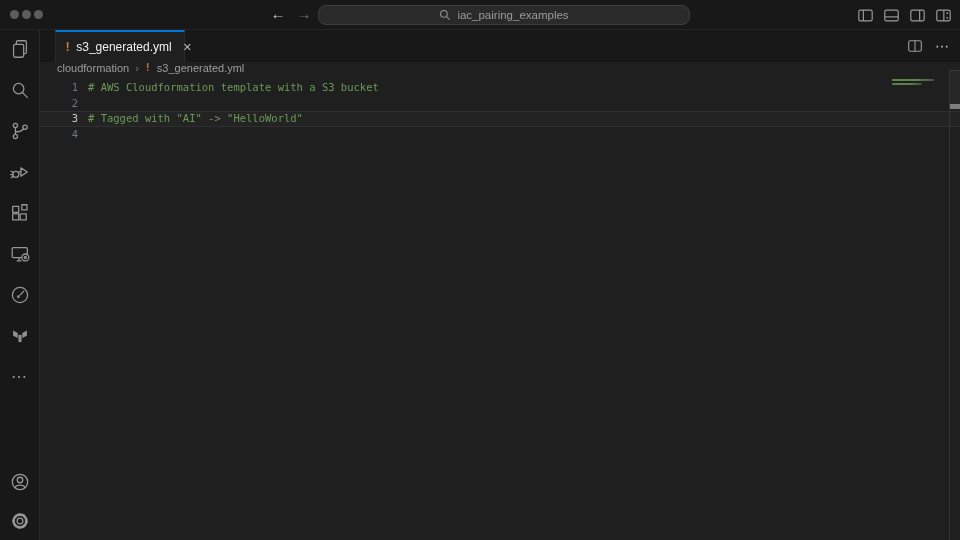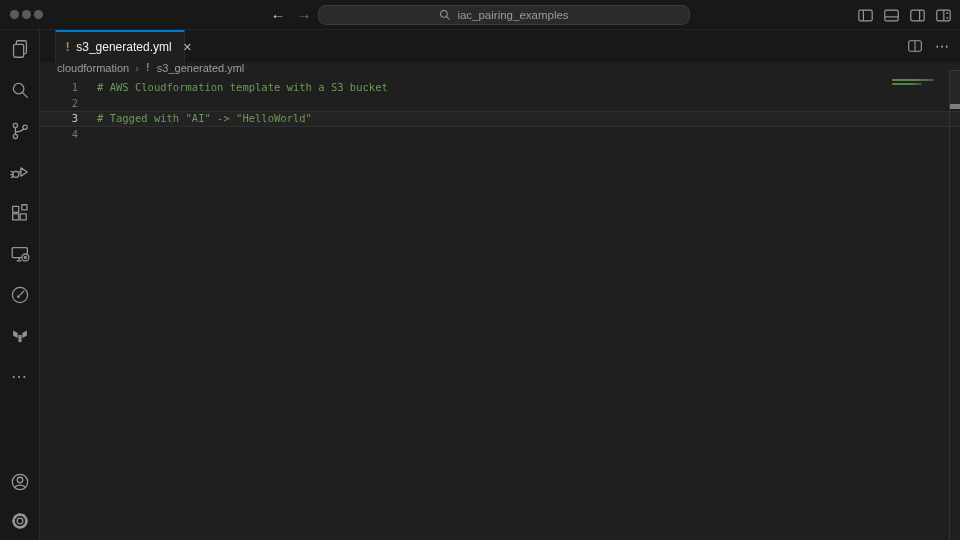--- a/index.html
+++ b/index.html
@@ -59,21 +59,21 @@
   .bc-warn { color:#c9823b; font-weight:bold; font-size:10px; font-family:"DejaVu Sans Mono", monospace; }
 
   
   .editor { position:absolute; left:40px; top:80px; width:920px; height:460px; background:#1f1f1f;
             font-family:"DejaVu Sans Mono", monospace; font-size:10.5px; }
   .code-row { display:flex; height:15.5px; line-height:15.5px; align-items:center; }
   .code-row.active { background:rgba(255,255,255,0.02);
                      box-shadow:inset 0 1px 0 rgba(255,255,255,0.055), inset 0 -1px 0 rgba(255,255,255,0.055); }
   .ln { width:38px; text-align:right; color:#6e7681; flex:none; }
   .code-row.active .ln { color:#c8c8c8; }
-  .code { margin-left:19px; color:#6a9955; white-space:pre;text-align:right; }
+  .code { margin-left:10px; color:#6a9955; white-space:pre;text-align:right; }
 
   
   .minimap-row { position:absolute; height:2.5px; border-radius:1px; }
   .mm1 { left:892px; top:78.5px; width:42px;
          background:linear-gradient(to right, rgba(106,153,85,.85) 55%, rgba(140,140,140,.45)); }
   .mm2 { left:892px; top:82.5px; width:30px;
          background:linear-gradient(to right, rgba(106,153,85,.8) 60%, rgba(140,140,140,.35)); }
   .ruler-vline { position:absolute; left:949px; top:70px; width:1px; height:470px; background:#343434; }
   .ruler-topline { position:absolute; left:949px; top:70px; width:11px; height:1px; background:#343434; }
   .ruler-slider { position:absolute; left:950px; top:70px; width:10px; height:35px; background:rgba(255,255,255,0.03); }

